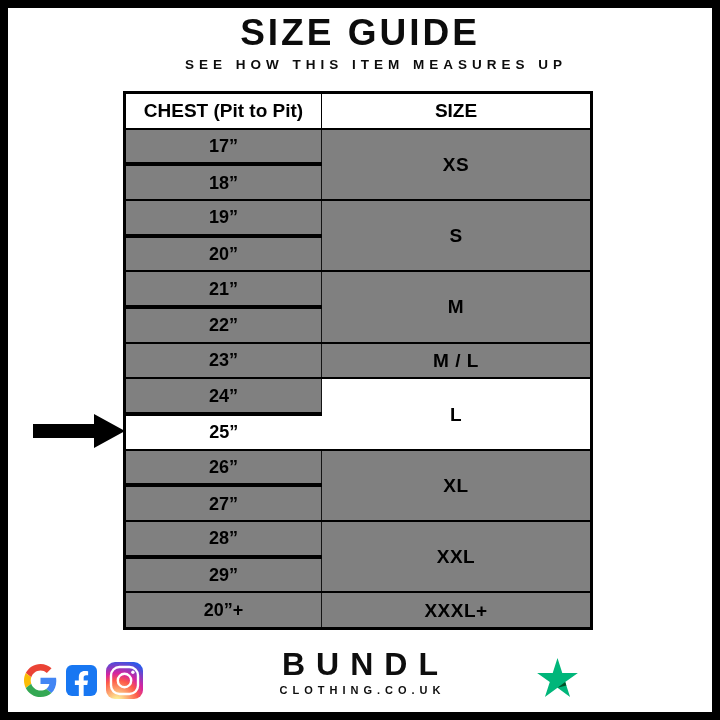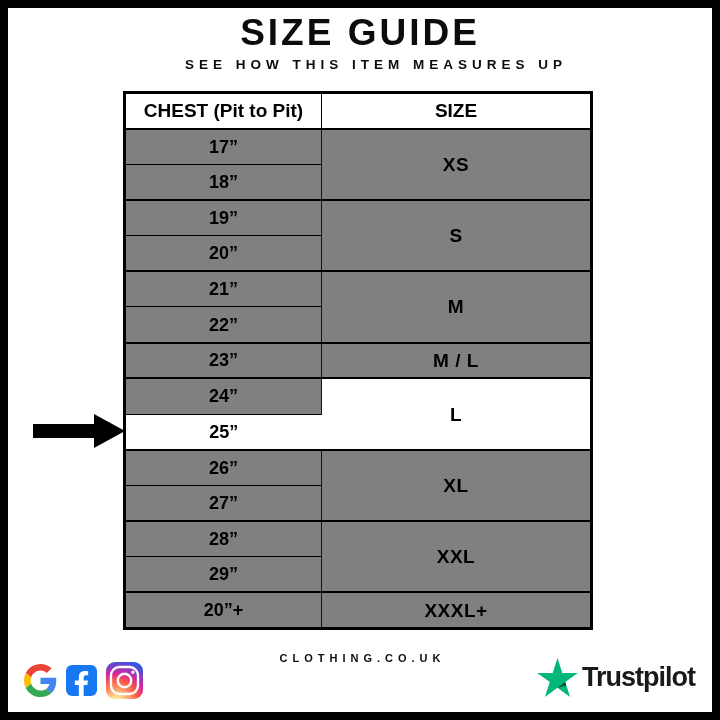--- a/index.html
+++ b/index.html
@@ -43,21 +43,21 @@
     padding: 0; text-align: center; vertical-align: middle;
     font-weight: 700; color: #000; line-height: 1;
   }
   th {
     background: #ffffff; font-size: 19px;
     border-bottom: 2.5px solid #000;
   }
   th.c1h { border-right: 1.5px solid #000; margin-top: 36px; }
   td {
     background: #808080; font-size: 18px;
-    border-top: 1px solid #000000;
+    border-top: 4px solid #000000;
   }
   td.grp { border-top: 2px solid #000; }
   td.meas { border-right: 1.5px solid #141414; }
   td.meas.nodiv { border-right: 0 none; }
   td.size { font-size: 19px; letter-spacing: 0.5px; }
   td.hl { background: #ffffff; }
   .arrow {
     position: absolute; left: 33px; top: 414px;
   }
   .social {
@@ -181,22 +181,22 @@
   <div class="ig-tile">
     <svg width="37" height="37" viewBox="0 0 37 37">
       <rect x="5" y="5" width="27" height="27" rx="8.5" fill="none" stroke="#fff" stroke-width="2.4"></rect>
       <circle cx="18.5" cy="18.5" r="6.7" fill="none" stroke="#fff" stroke-width="2.4"></circle>
       <circle cx="26.9" cy="10.2" r="1.7" fill="#fff"></circle>
     </svg>
   </div>
 </div>
 
 <div class="brand">
+  <div class="brand-name">BUNDL</div>
   <div class="brand-sub">CLOTHING.CO.UK</div>
 </div>
 
 <div class="trustpilot">
   <svg width="41" height="39" viewBox="0 0 46 44">
     <path fill="#00B67A" d="M46 16.8H28.4L23 0l-5.4 16.8H0l14.3 10.3-5.5 16.8L23 33.5l14.2 10.4-5.5-16.8L46 16.8z"></path>
     <path fill="#005128" d="M33 30.9l-1.3-3.8-8.7 6.4 10-2.6z"></path>
   </svg>
-  <span class="tp-text">Trustpilot</span>
 </div>
 
 </body></html>

